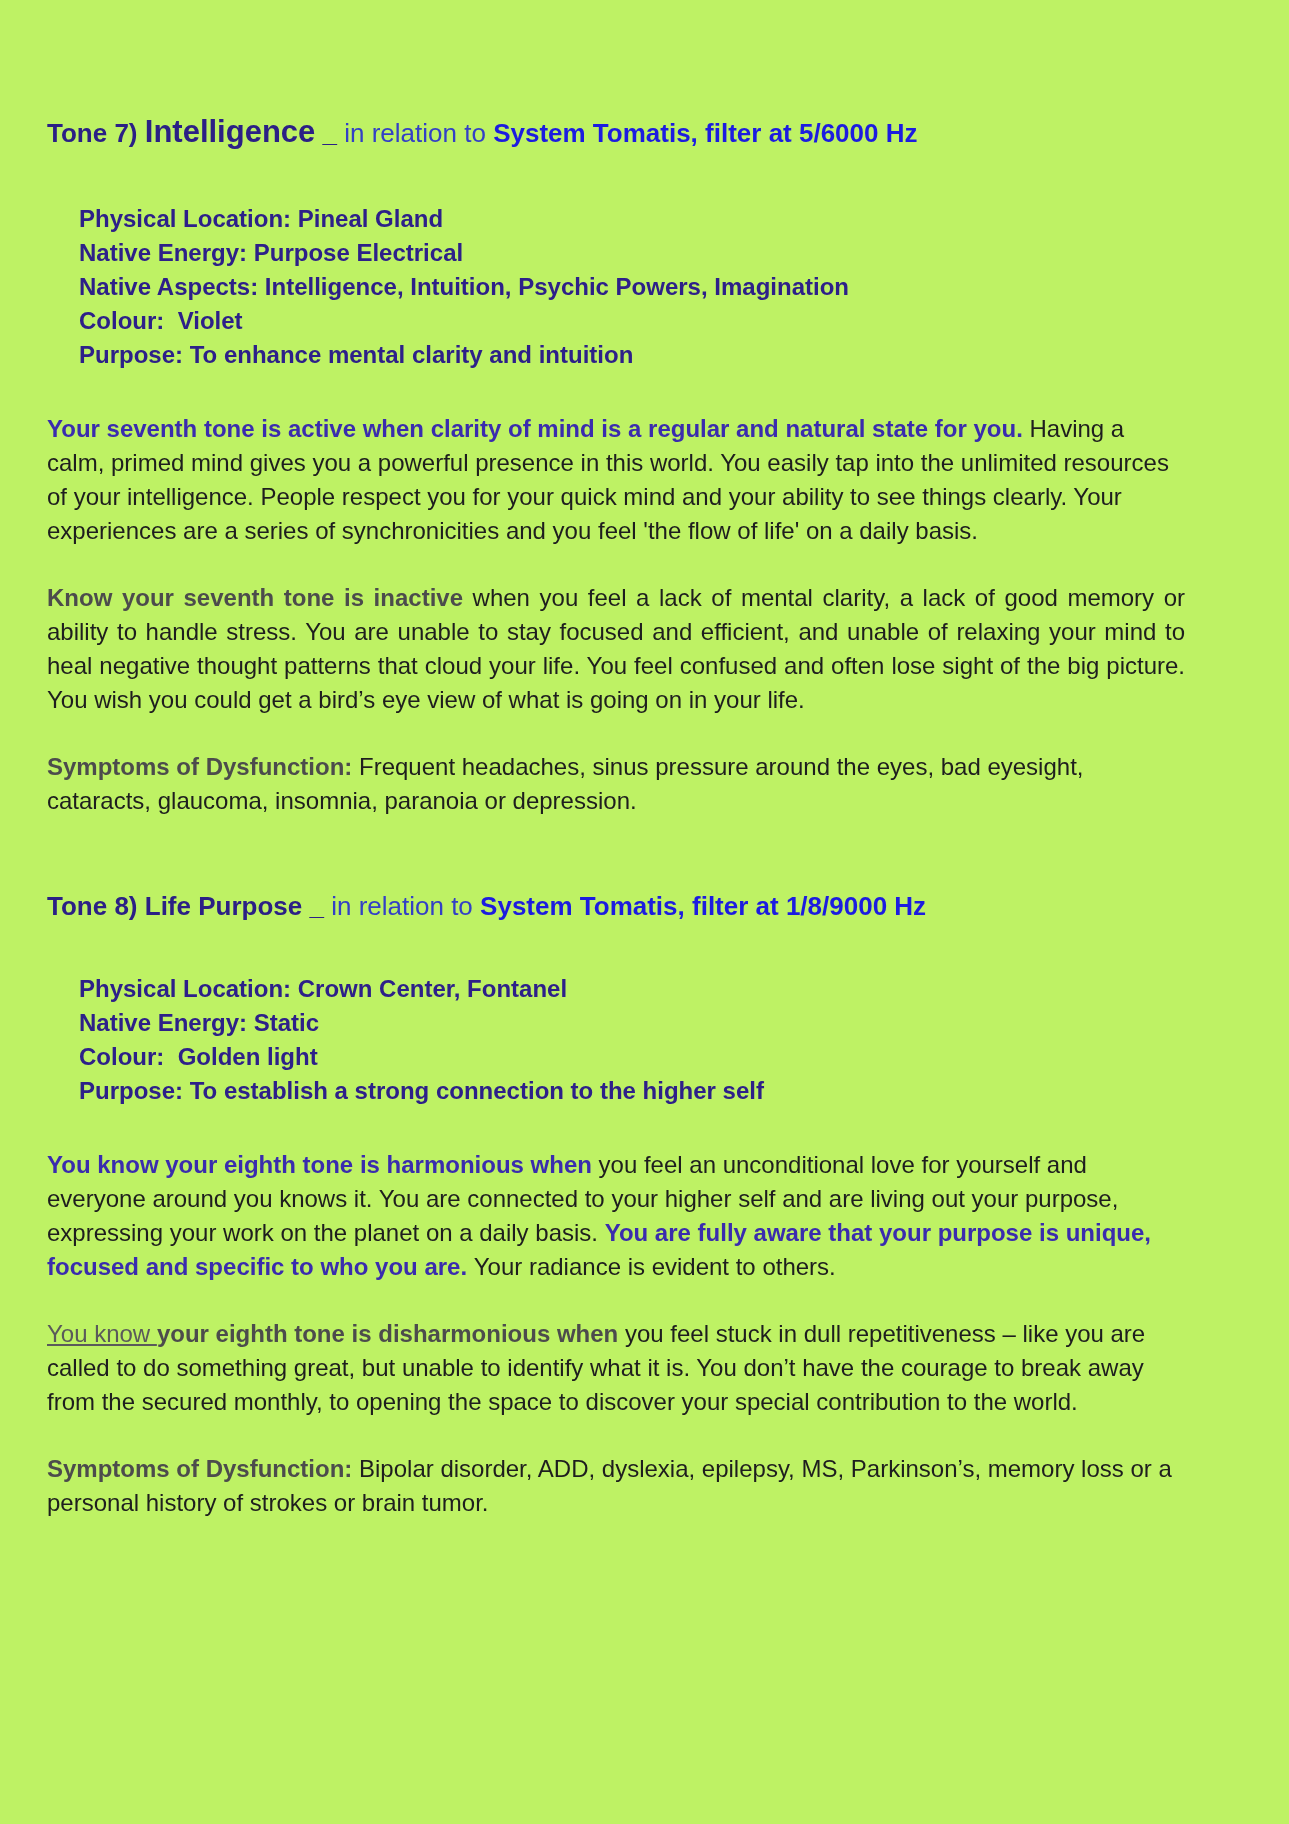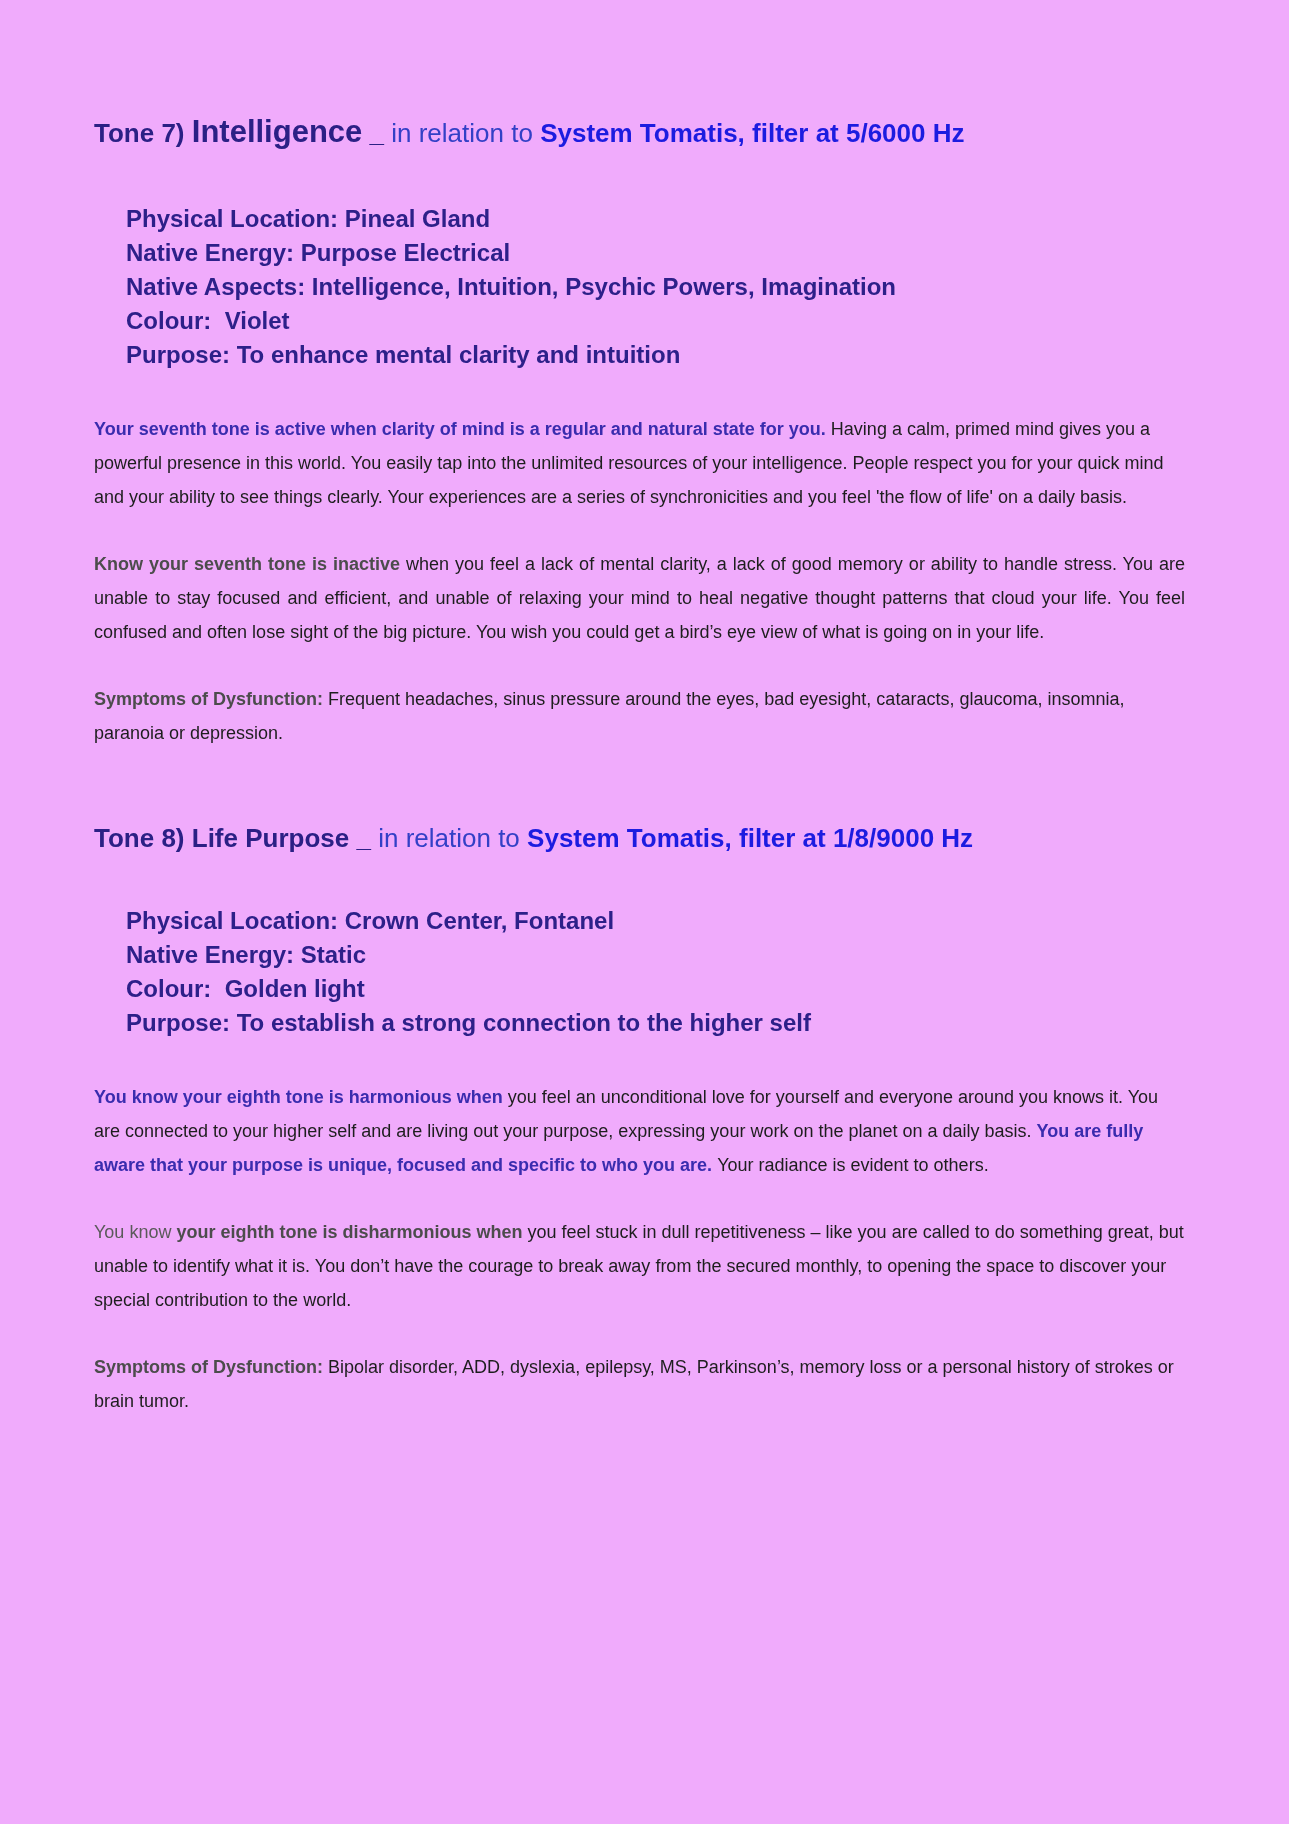--- a/index.html
+++ b/index.html
@@ -5,22 +5,22 @@
 <style>
   html, body {
     margin: 0;
     padding: 0;
     background: #ffffff;
   }
   .page {
     width: 1289px;
     min-height: 1824px;
     box-sizing: border-box;
-    background: #f0abfc;
-    padding: 113px 104px 80px 94px;
+    background: #bef264;
+    padding: 113px 104px 80px 47px;
     font-family: "Liberation Sans", "DejaVu Sans", sans-serif;
     color: #1e1e1e;
   }
   
   .heading {
     font-size: 26px;
     font-weight: bold;
     line-height: 1.25;
     margin: 0 0 50px 0;
     white-space: normal;
@@ -51,33 +51,33 @@
   }
   .attributes .attr-line {
     font-size: 24px;
     line-height: 34px;
     font-weight: bold;
     color: #2d2089;
     white-space: pre-wrap;
   }
   
   .para {
-    font-size: 18px;
+    font-size: 24px;
     line-height: 34px;
     margin: 0 0 33px 0;
     text-align: left;
   }
   .para.justify {
     text-align: justify;
   }
   .para .run { white-space: pre-wrap; }
   .run.body      { color: #1e1e1e; font-weight: normal; }
   .run.lead-navy { color: #3a2cae; font-weight: bold; }
   .run.lead-gray { color: #4c4c4c; font-weight: bold; }
-  .run.gray      { color: #5a5a5a; font-weight: normal; }
+  .run.gray      { color: #5a5a5a; font-weight: normal; text-decoration: underline; }
   .para-last { margin-bottom: 12px; }
 </style>
 </head>
 <body>
 
 <div class="page">
 
   <section>
     <h1 class="heading">
       <span class="h-prefix">Tone 7)</span>

